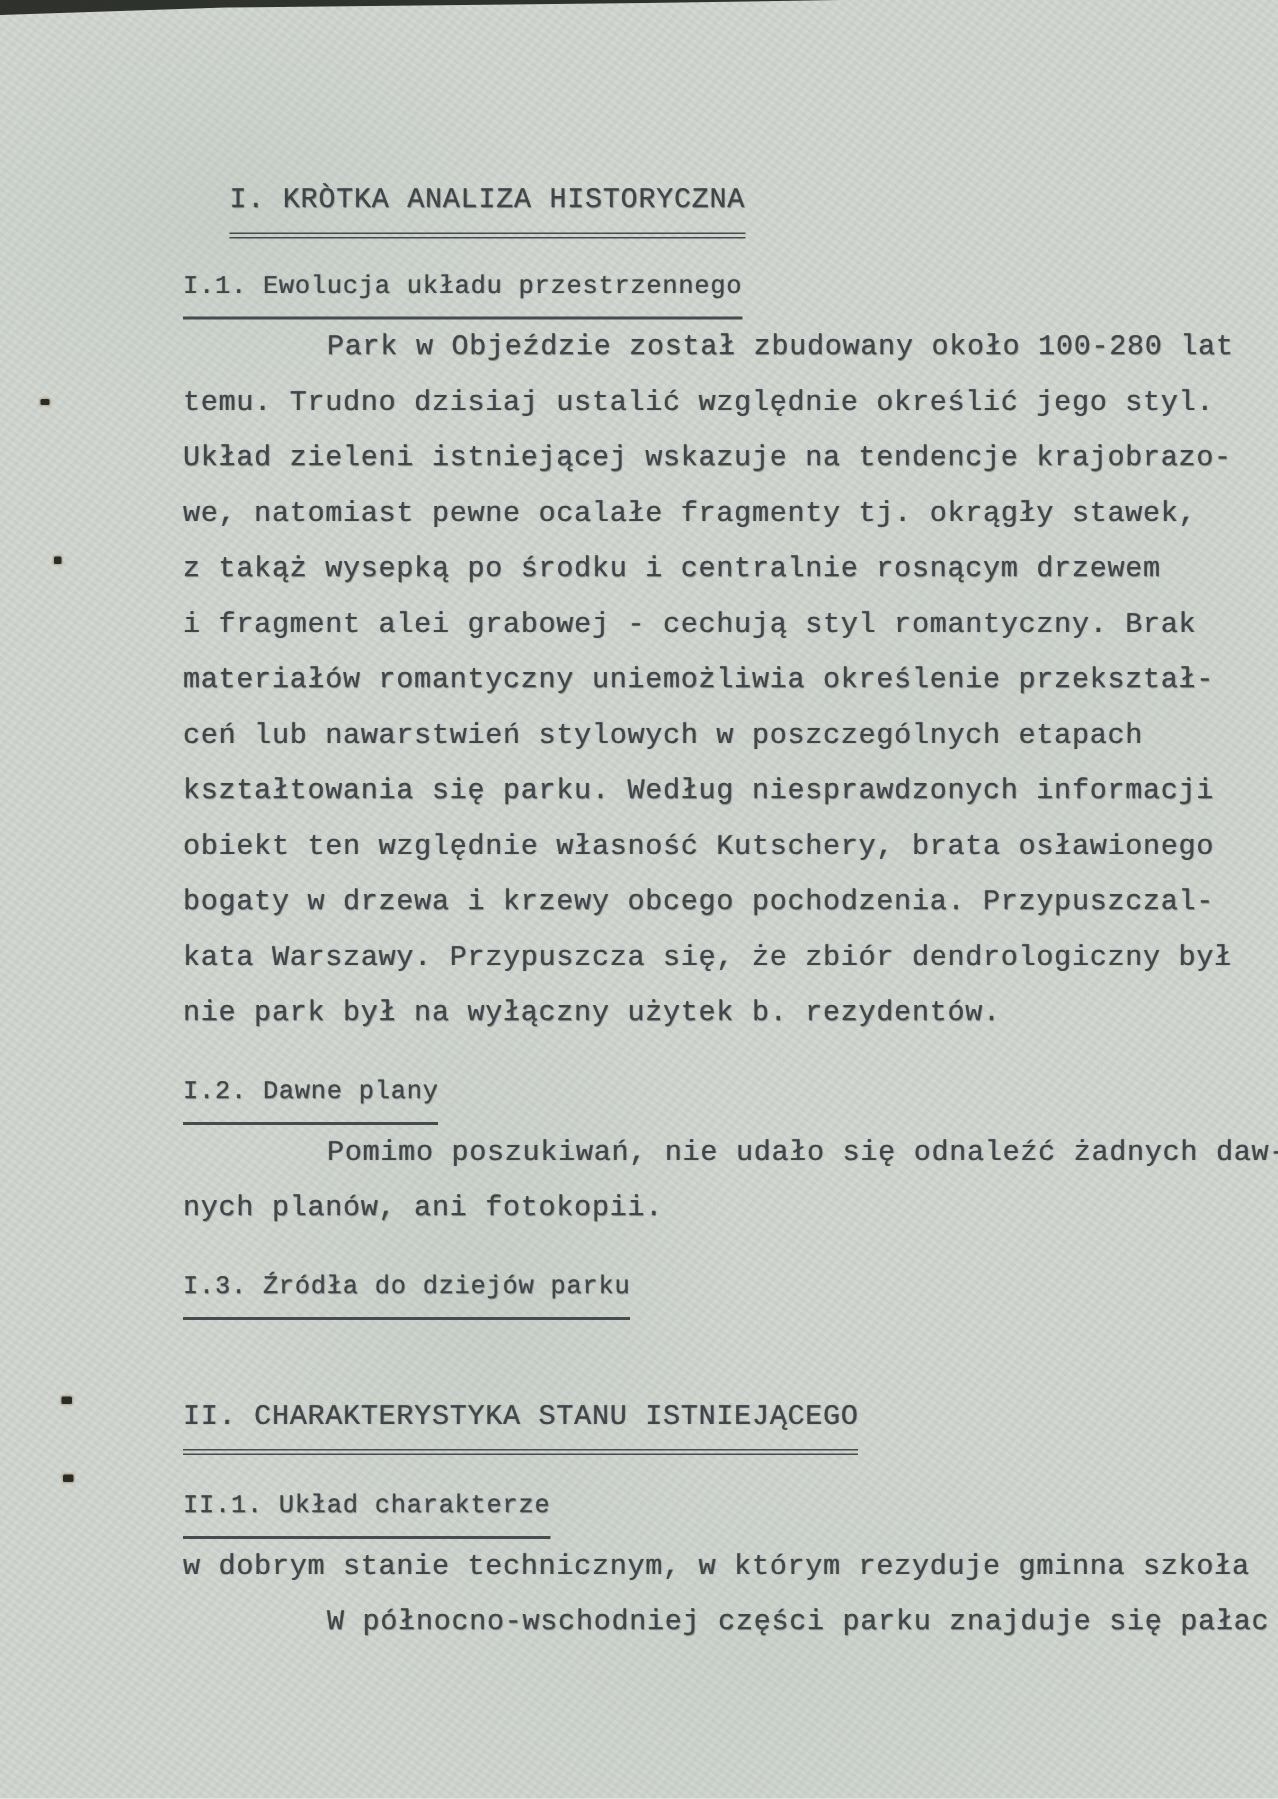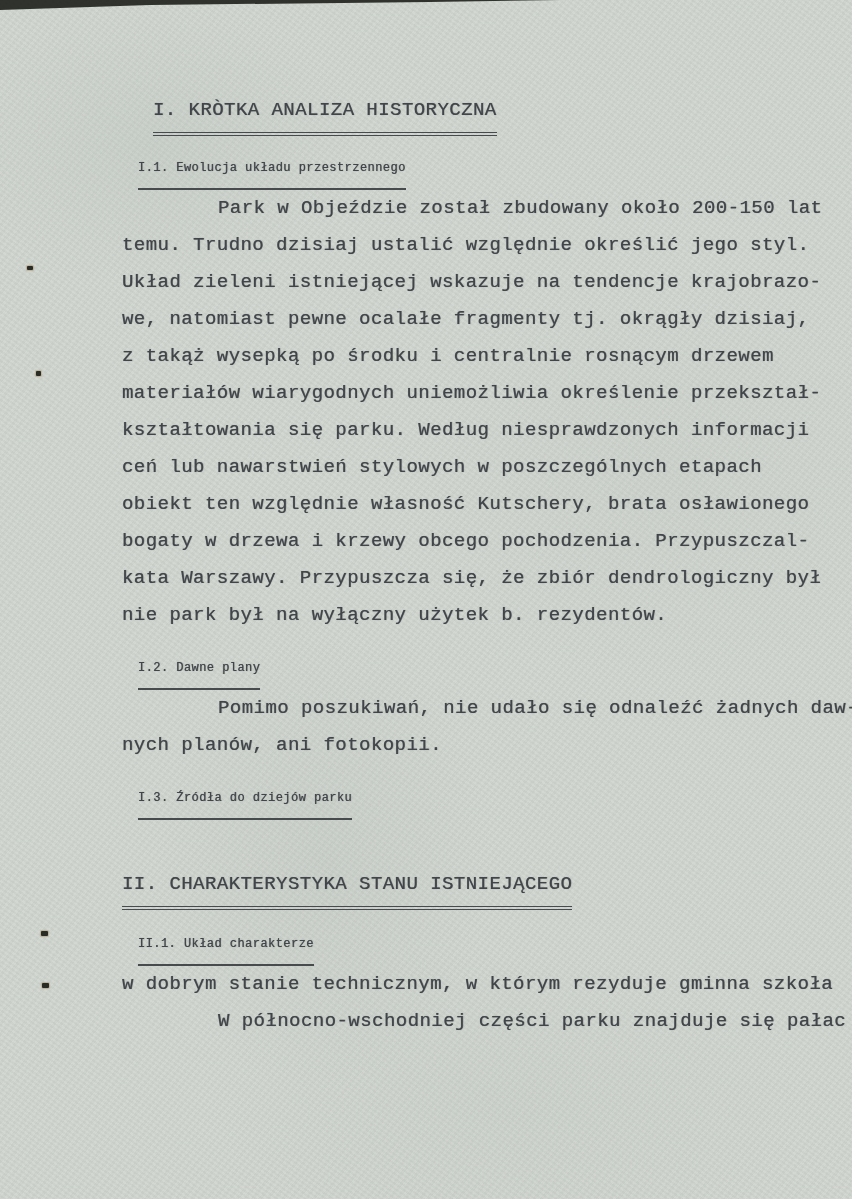--- a/index.html
+++ b/index.html
@@ -22,31 +22,31 @@
     background:#22241f;
     clip-path:polygon(0 0,560px 0,430px 2px,150px 5px,0 10px);
     opacity:.92;
   }
   .margin-mark{position:absolute;background:#2b2b26;border-radius:1px;box-shadow:0 0 1px 1px rgba(150,110,60,.35);}
   .mark-1{left:27px;top:266px;width:6px;height:4px;}
   .mark-2{left:36px;top:371px;width:5px;height:5px;}
   .mark-3{left:41px;top:931px;width:7px;height:5px;}
   .mark-4{left:42px;top:983px;width:7px;height:5px;}
   .content{
-    position:absolute;left:122px;top:92px;width:712px;
+    position:absolute;left:122px;top:115px;width:712px;
     font-size:19px;line-height:37px;letter-spacing:.45px;
     color:#41454a;
     text-shadow:.4px .4px .7px rgba(58,62,64,.55), -.3px 0 .5px rgba(58,62,64,.30);
   }
   .main-heading{margin:0 0 0 31px;font-size:19px;font-weight:normal;}
   .main-heading span{
     display:inline-block;border-bottom:4px double #474b4e;padding-bottom:3px;
   }
   .mh-2{margin-top:16px;}
-  .sub-heading{margin:16px 0 0 16px;font-size:12px;font-weight:normal;}
+  .sub-heading{margin:16px 0 0 0;font-size:17px;font-weight:normal;}
   .sub-heading span{
     display:inline-block;border-bottom:2px solid #474b4e;padding-bottom:1px;
   }
   .sub-heading.first{margin-top:14px;}
   .para{margin:0;}
   .line{white-space:nowrap;height:37px;}
   .line.indent{padding-left:96px;}
 </style>
 </head>
 <body>
@@ -59,28 +59,29 @@
   <div class="margin-mark mark-2"></div>
   <div class="margin-mark mark-3"></div>
   <div class="margin-mark mark-4"></div>
 
   <div class="content">
 
     <h1 class="main-heading"><span>I. KRÒTKA ANALIZA HISTORYCZNA</span></h1>
 
     <h2 class="sub-heading first"><span>I.1. Ewolucja układu przestrzennego</span></h2>
     <div class="para">
-      <div class="line indent">Park w Objeździe został zbudowany około 200-150 lat</div>
+      <div class="line indent">Park w Objeździe został zbudowany około 100-280 lat</div>
       <div class="line">temu. Trudno dzisiaj ustalić względnie określić jego styl.</div>
       <div class="line">Układ zieleni istniejącej wskazuje na tendencje krajobrazo-</div>
-      <div class="line">we, natomiast pewne ocalałe fragmenty tj. okrągły dzisiaj,</div>
+      <div class="line">we, natomiast pewne ocalałe fragmenty tj. okrągły stawek,</div>
       <div class="line">z takąż wysepką po środku i centralnie rosnącym drzewem</div>
-      <div class="line">materiałów wiarygodnych uniemożliwia określenie przekształ-</div>
+      <div class="line">i fragment alei grabowej - cechują styl romantyczny. Brak</div>
+      <div class="line">materiałów romantyczny uniemożliwia określenie przekształ-</div>
+      <div class="line">ceń lub nawarstwień stylowych w poszczególnych etapach</div>
       <div class="line">kształtowania się parku. Według niesprawdzonych informacji</div>
-      <div class="line">ceń lub nawarstwień stylowych w poszczególnych etapach</div>
       <div class="line">obiekt ten względnie własność Kutschery, brata osławionego</div>
       <div class="line">bogaty w drzewa i krzewy obcego pochodzenia. Przypuszczal-</div>
       <div class="line">kata Warszawy. Przypuszcza się, że zbiór dendrologiczny był</div>
       <div class="line">nie park był na wyłączny użytek b. rezydentów.</div>
     </div>
 
     <h2 class="sub-heading"><span>I.2. Dawne plany</span></h2>
     <div class="para">
       <div class="line indent">Pomimo poszukiwań, nie udało się odnaleźć żadnych daw-</div>
       <div class="line">nych planów, ani fotokopii.</div>

